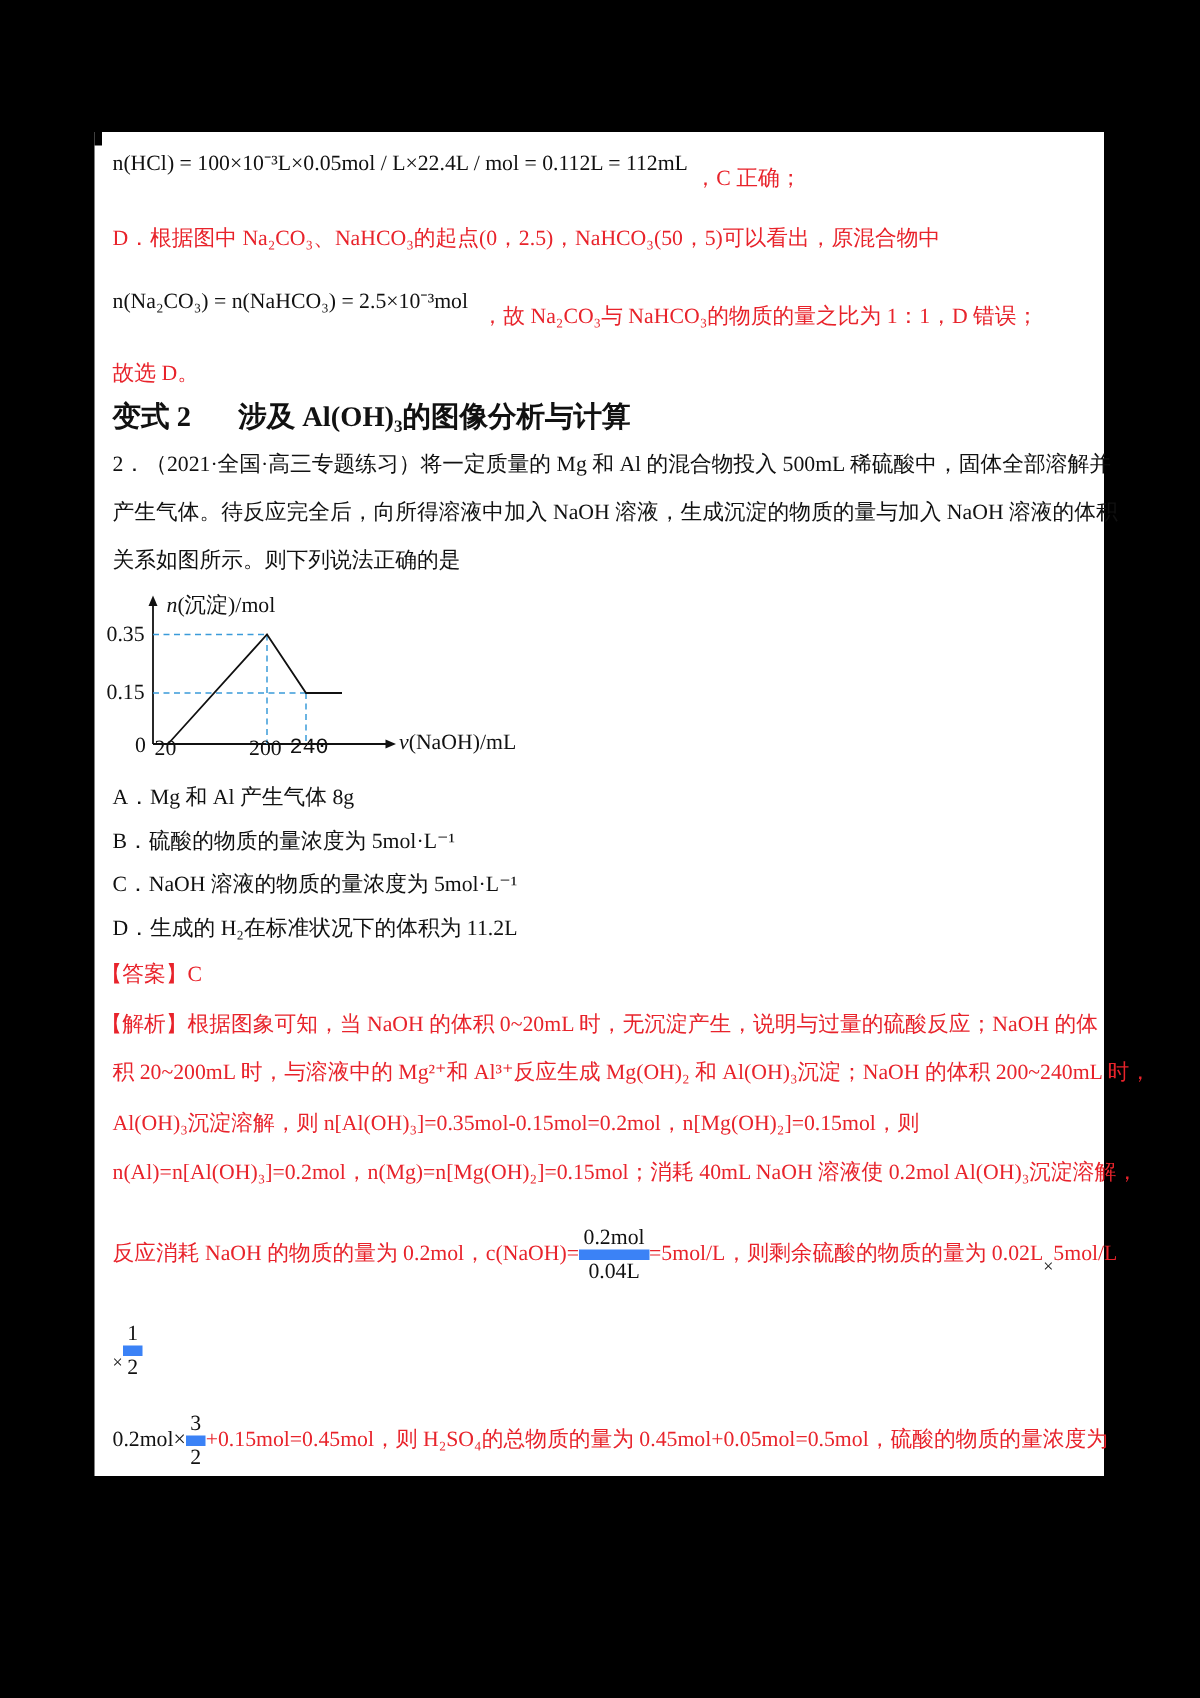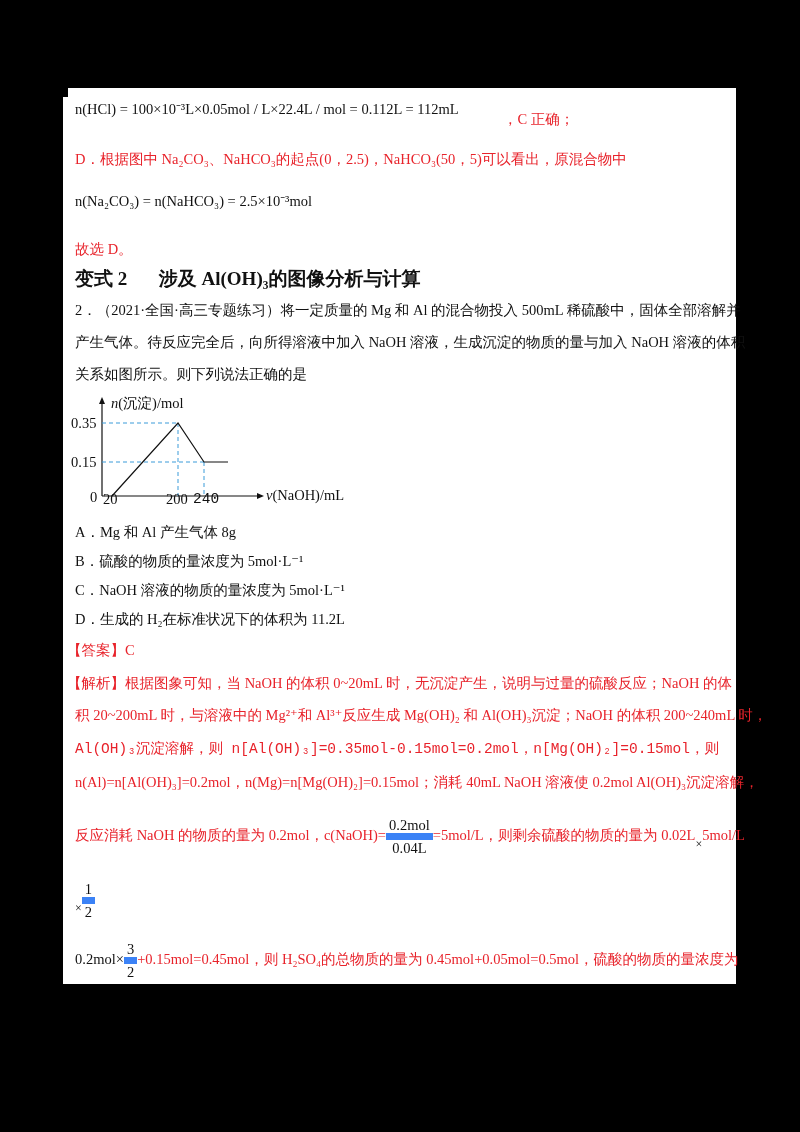--- a/index.html
+++ b/index.html
@@ -20,27 +20,28 @@
   .abs { position:absolute; white-space:nowrap; }
 </style>
 </head>
 <body>
 
 <div class="page">
 
   <div class="ln" style="top:12px;">
     <span class="math">n(HCl) = 100×10⁻³L×0.05mol / L×22.4L / mol = 0.112L = 112mL</span>
   </div>
-  <div class="ln red" style="top:22px; left:400px;margin-left:40px;">，C 正确；</div>
+  <div class="ln red" style="top:22px; left:400px;">，C 正确；</div>
 
   <div class="ln red" style="top:62px;">D．根据图中 Na₂CO₃、NaHCO₃的起点(0，2.5)，NaHCO₃(50，5)可以看出，原混合物中</div>
 
   <div class="ln" style="top:104px;">
     <span class="math">n(Na₂CO₃) = n(NaHCO₃) = 2.5×10⁻³mol</span>
   </div>
+  <div class="ln red" style="top:114px; left:258px;">，故 Na₂CO₃与 NaHCO₃的物质的量之比为 1：1，D 错误；</div>
 
   <div class="ln red" style="top:152px;">故选 D。</div>
 
   <div class="ln title blk" style="top:182px;">
     <span>变式 2</span>
     <span style="display:inline-block;width:22px;"></span>
     <span>涉及 Al(OH)₃的图像分析与计算</span>
   </div>
 
   <div class="ln blk" style="top:213px;">2．（2021·全国·高三专题练习）将一定质量的 Mg 和 Al 的混合物投入 500mL 稀硫酸中，固体全部溶解并</div>
@@ -84,21 +85,21 @@
   <div class="ln blk" style="top:522px;">D．生成的 H₂在标准状况下的体积为 11.2L</div>
 
   <div class="ln red" style="top:553px; left:4px;">
     <span>【答案】</span><span>C</span>
   </div>
 
   <div class="ln red" style="top:586px; left:4px;">
     <span>【解析】</span><span>根据图象可知，当 NaOH 的体积 0~20mL 时，无沉淀产生，说明与过量的硫酸反应；NaOH 的体</span>
   </div>
   <div class="ln red" style="top:618px;">积 20~200mL 时，与溶液中的 Mg²⁺和 Al³⁺反应生成 Mg(OH)₂ 和 Al(OH)₃沉淀；NaOH 的体积 200~240mL 时，</div>
-  <div class="ln red" style="top:652px;font-family:Liberation Mono, monospace;">Al(OH)₃沉淀溶解，则 n[Al(OH)₃]=0.35mol-0.15mol=0.2mol，n[Mg(OH)₂]=0.15mol，则</div>
+  <div class="ln red" style="top:652px;">Al(OH)₃沉淀溶解，则 n[Al(OH)₃]=0.35mol-0.15mol=0.2mol，n[Mg(OH)₂]=0.15mol，则</div>
   <div class="ln red" style="top:685px;">n(Al)=n[Al(OH)₃]=0.2mol，n(Mg)=n[Mg(OH)₂]=0.15mol；消耗 40mL NaOH 溶液使 0.2mol Al(OH)₃沉淀溶解，</div>
 
   <div class="ln red" style="top:729px;">
     <span>反应消耗 NaOH 的物质的量为 0.2mol，c(NaOH)=</span><span class="frac"><span class="num">0.2mol</span><span class="den">0.04L</span></span><span>=5mol/L，则剩余硫酸的物质的量为 0.02L</span><span style="color:#111;position:relative;top:8px;font-size:12px;">×</span><span>5mol/L</span>
   </div>
 
   <div class="ln red" style="top:793px;">
     <span style="color:#111;position:relative;top:8px;font-size:12px;">×</span><span class="frac"><span class="num">1</span><span class="den">2</span></span>
   </div>
 

